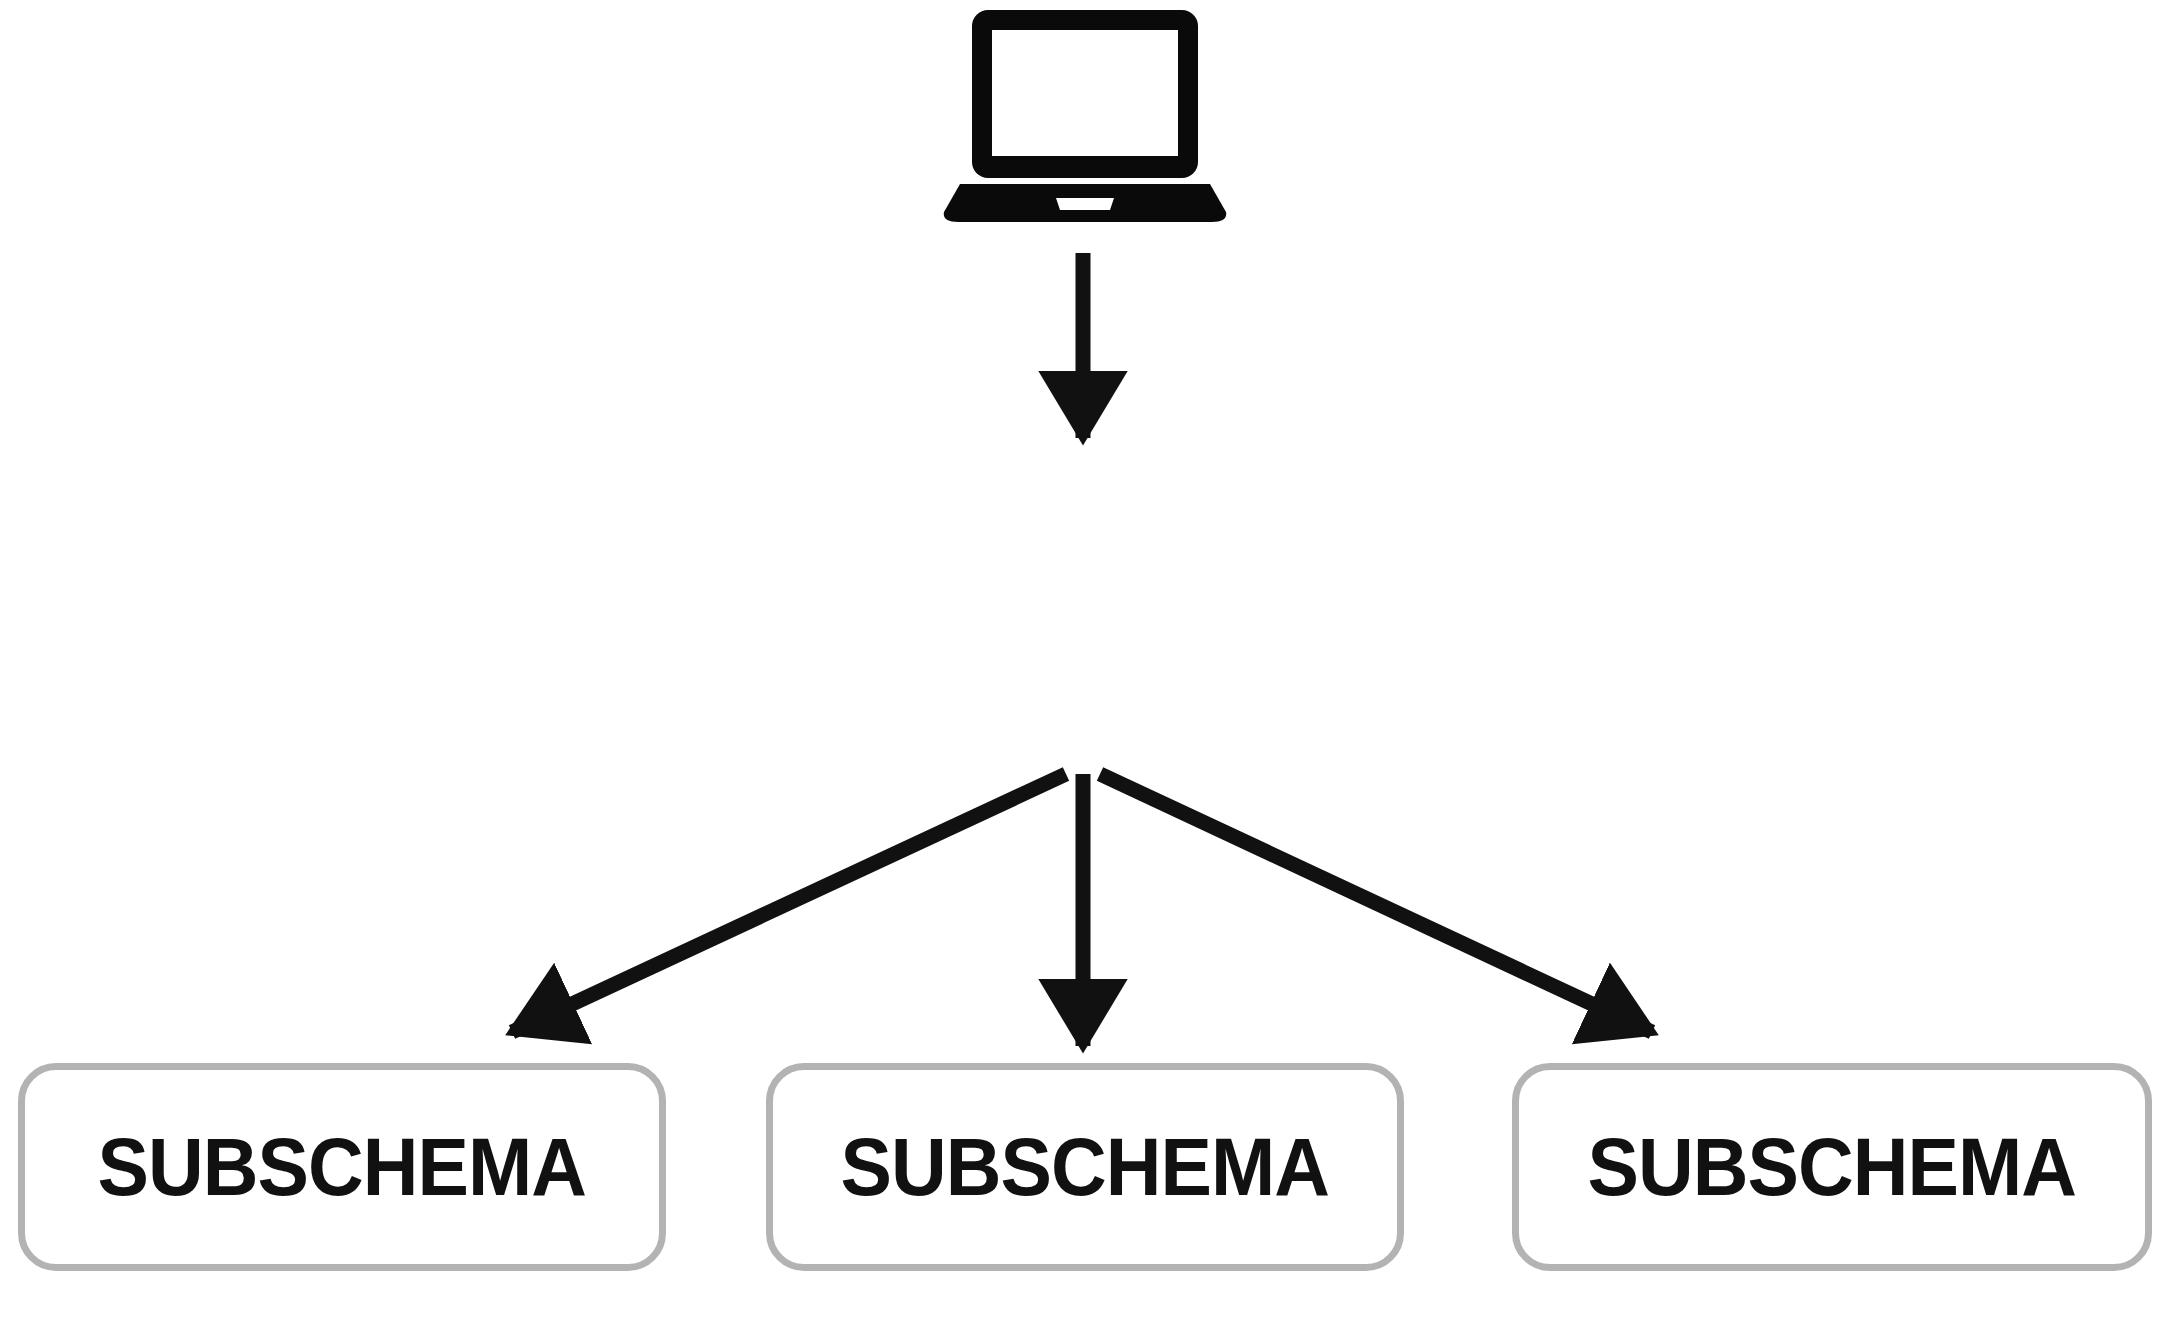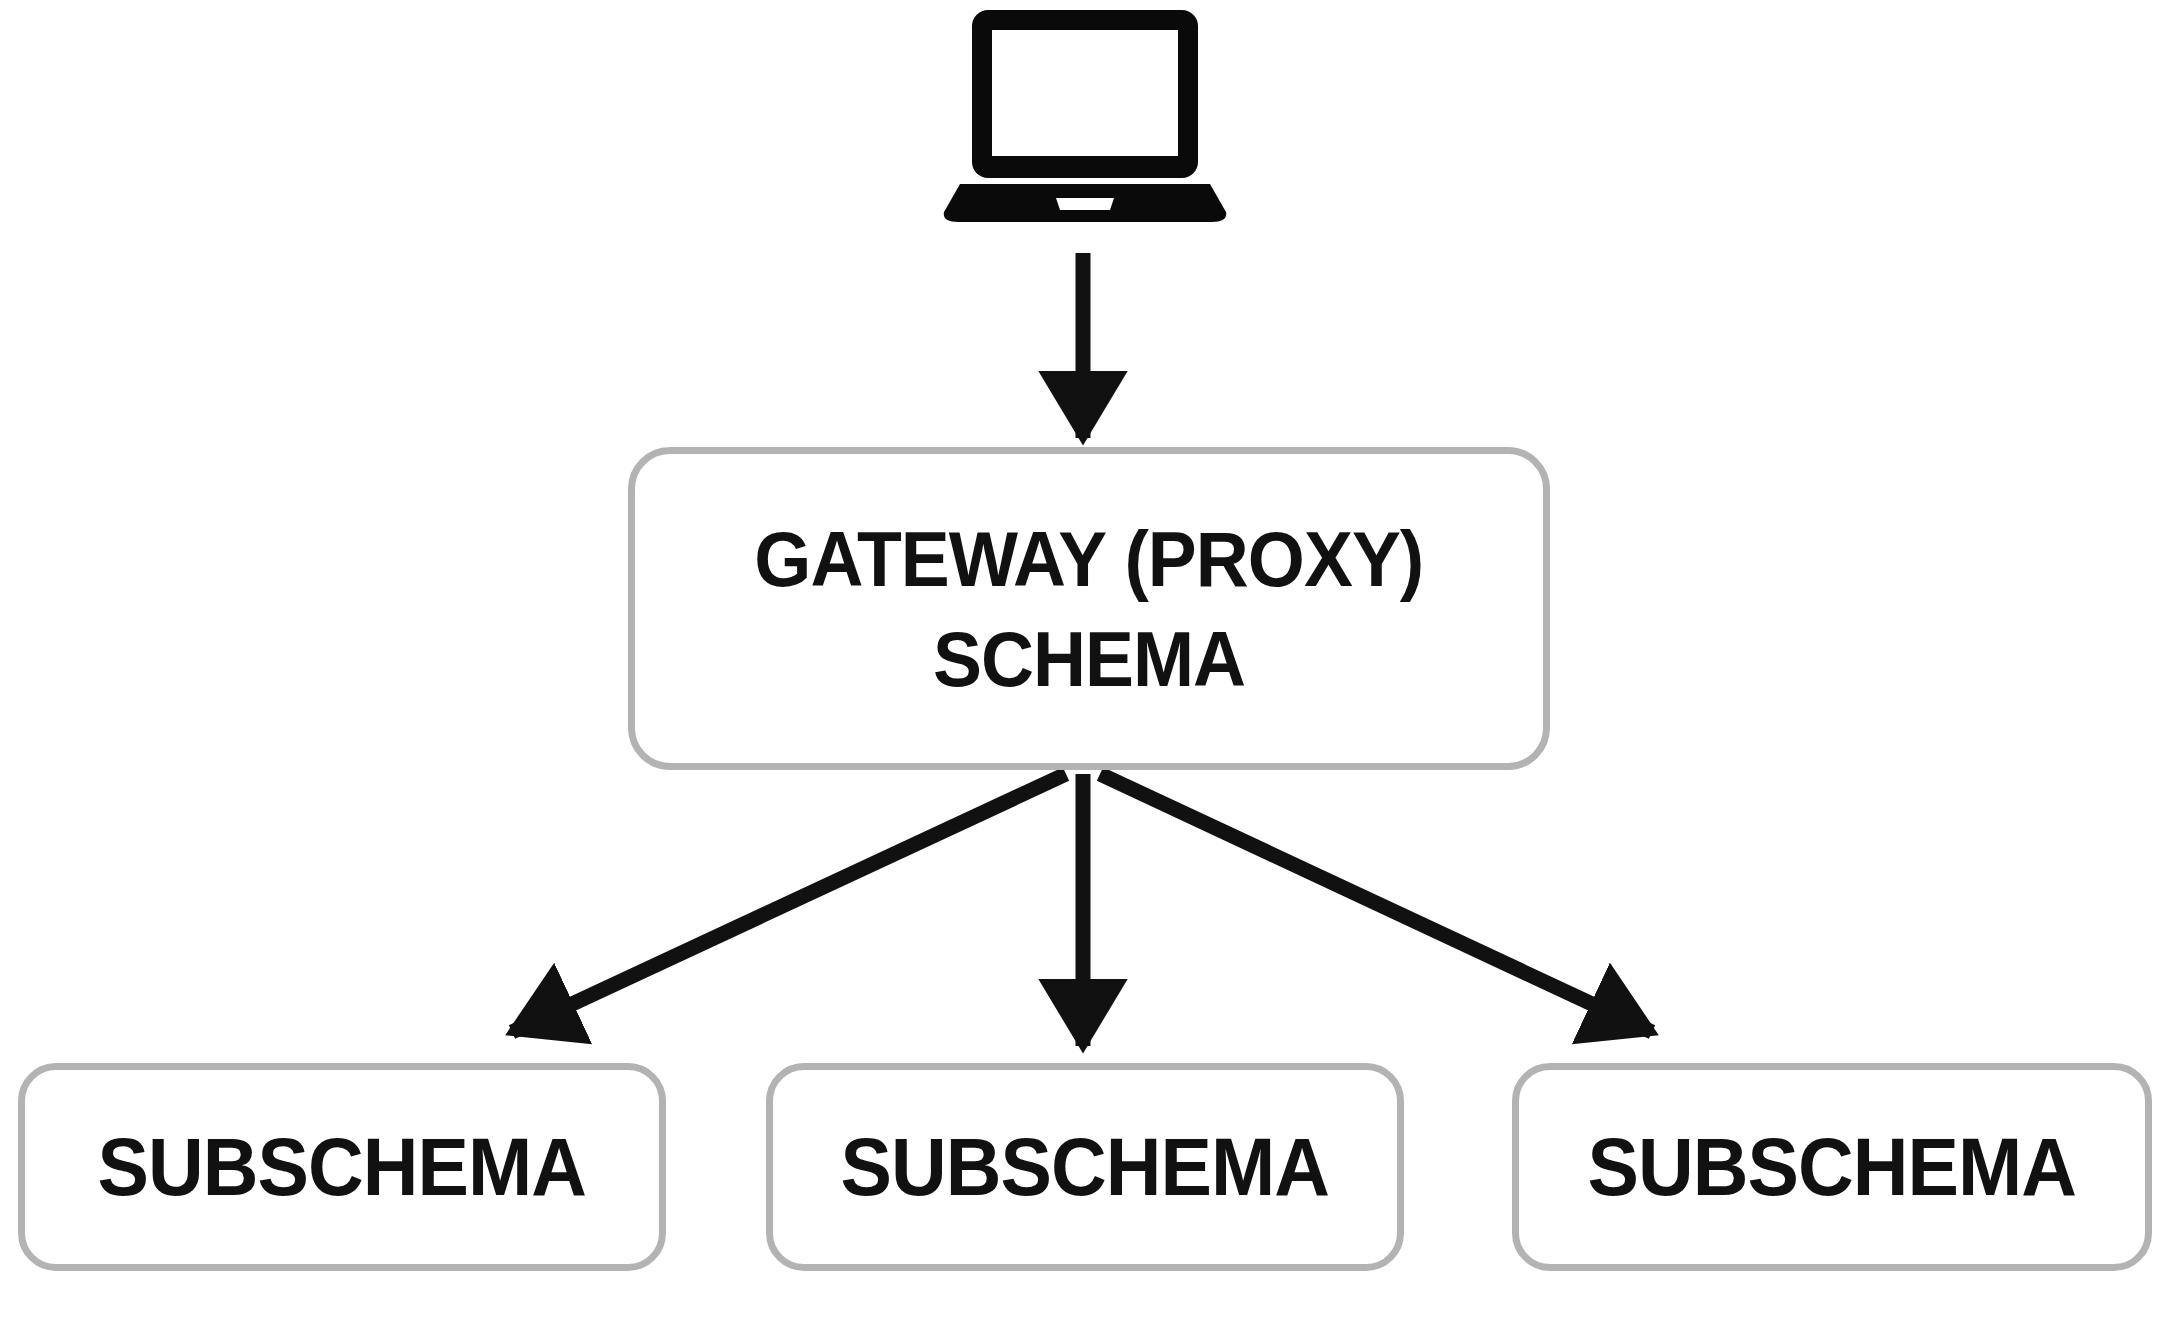--- a/index.html
+++ b/index.html
@@ -89,24 +89,20 @@
       <marker id="ah" markerWidth="5.4" markerHeight="6.4" refX="4.5" refY="3" orient="auto" markerUnits="strokeWidth">
         <path d="M0,0 L5,3 L0,6 z" fill="#111111"></path>
       </marker>
     </defs>
     <line x1="1083" y1="253" x2="1083" y2="438" stroke="#111111" stroke-width="15" marker-end="url(#ah)"></line>
     <line x1="1066" y1="774" x2="512" y2="1032" stroke="#111111" stroke-width="15" marker-end="url(#ah)"></line>
     <line x1="1083" y1="774" x2="1083" y2="1046" stroke="#111111" stroke-width="15" marker-end="url(#ah)"></line>
     <line x1="1100" y1="774" x2="1652" y2="1032" stroke="#111111" stroke-width="15" marker-end="url(#ah)"></line>
   </svg>
 
-  <div id="gateway-node" class="node">
-    <div class="label-line">GATEWAY (PROXY)</div>
-    <div class="label-line">SCHEMA</div>
-  </div>
 
   <div id="subschema-1" class="node subschema">
     <div class="label-line">SUBSCHEMA</div>
   </div>
 
   <div id="subschema-2" class="node subschema">
     <div class="label-line">SUBSCHEMA</div>
   </div>
 
   <div id="subschema-3" class="node subschema">

